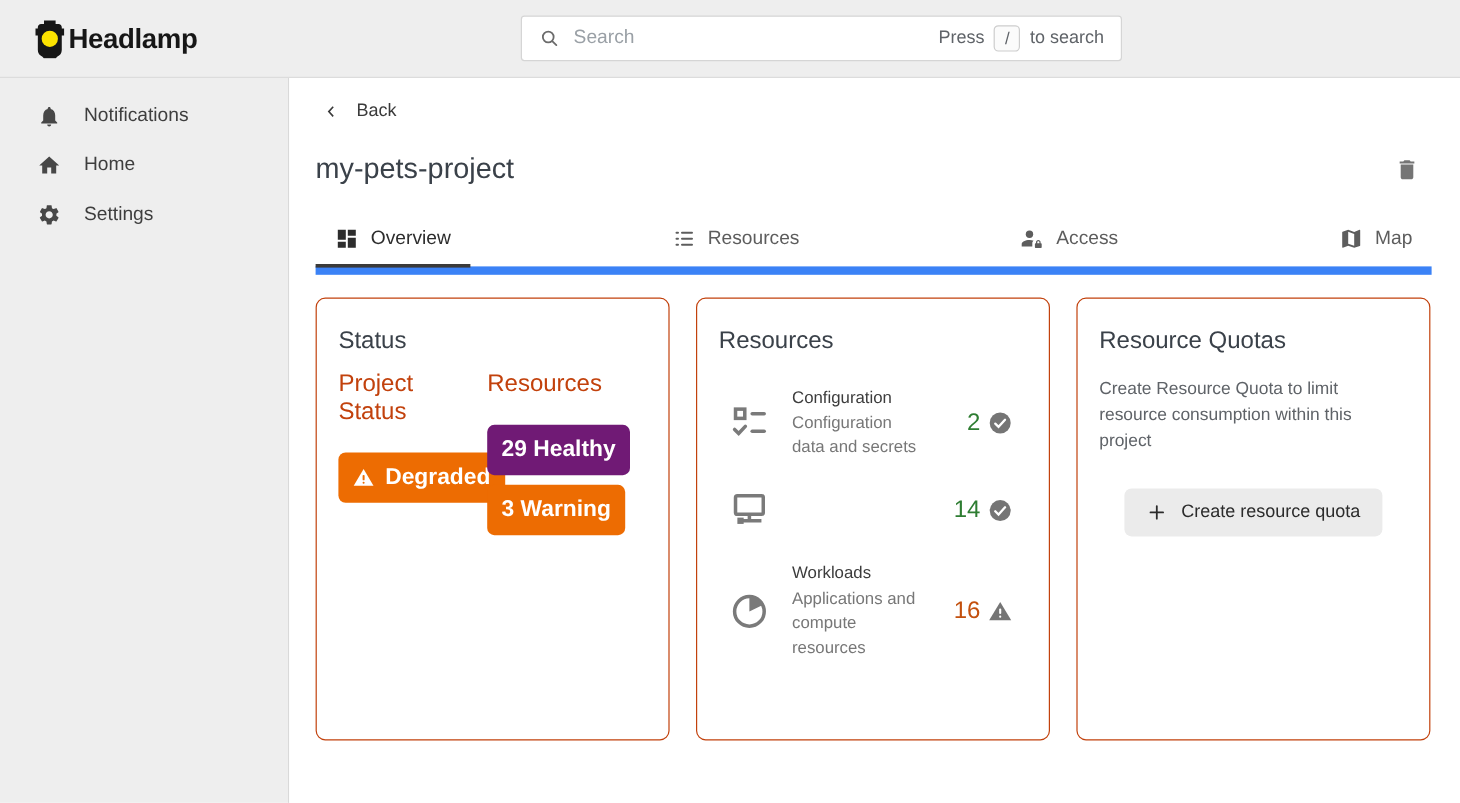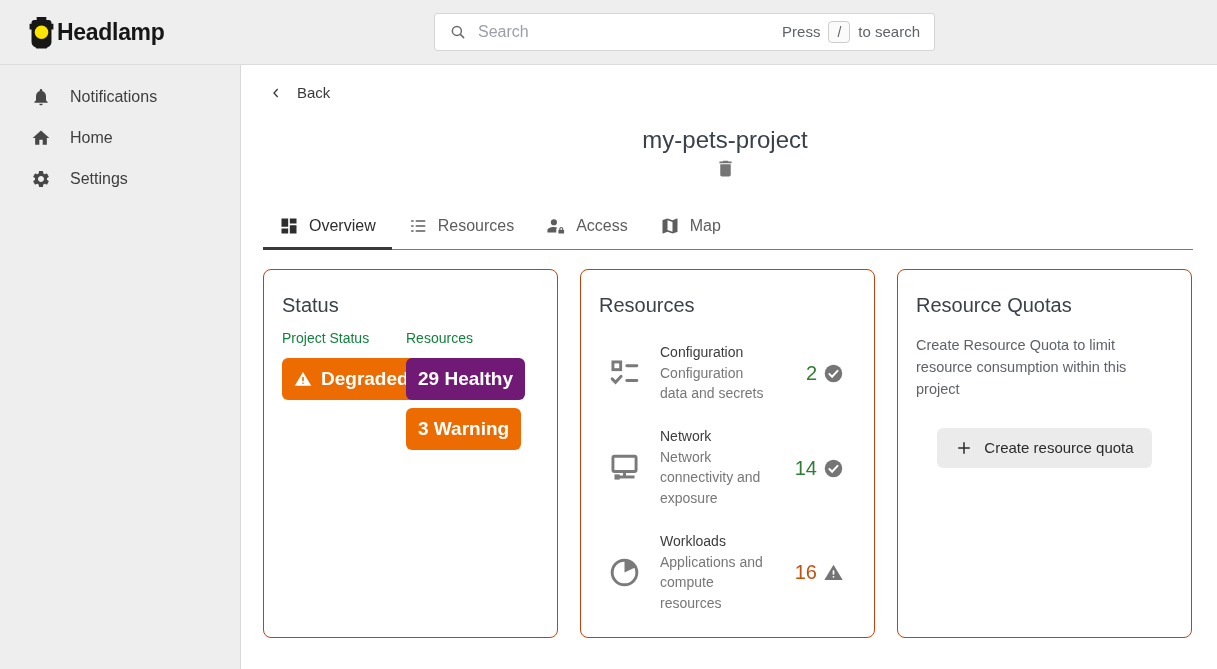--- a/index.html
+++ b/index.html
@@ -45,26 +45,26 @@
 
   
   .main { position:absolute; top:65px; left:241px; right:0; bottom:0; background:#fff; }
 
   .back-row {
     display:inline-flex; align-items:center; gap:13px;
     margin:19px 0 0 27px; font-size:15px; color:#3a3a3a; cursor:pointer;
   }
   .back-row svg { width:16px; height:16px; color:#3a3a3a; }
 
-  .title-row { display:flex; align-items:center; padding:21px 30px 0 22px;flex-direction:column; }
+  .title-row { display:flex; align-items:center; justify-content:space-between; padding:21px 30px 0 22px; }
   .page-title { font-size:24px; font-weight:400; color:#3a4149; }
   .trash-btn { background:none; border:none; color:#757575; cursor:pointer; padding:4px; }
   .trash-btn svg { width:21px; height:21px; }
 
-  .tabs-row { margin:23px 24px 0 22px; border-bottom:1px solid #3b82f6; display:flex; }
+  .tabs-row { margin:23px 24px 0 22px; border-bottom:7px solid #3b82f6; display:flex;justify-content:space-between; }
   .tab {
     position:relative; display:flex; align-items:center; gap:10px;
     padding:10px 16px 13px; font-size:16px; color:#5d5d5d; cursor:pointer;
   }
   .tab svg { width:20px; height:20px; }
   .tab.active { color:#2d2d2d; }
   .tab.active::after {
     content:""; position:absolute; left:0; right:0; bottom:-1px; height:3px; background:#3a3a3a;
   }
 
@@ -73,21 +73,21 @@
   .card {
     width:295px; min-height:369px; background:#fff;
     border:1px solid #c2410c; border-radius:8px; padding:24px 18px 20px;
   }
   .card-title { font-size:20px; font-weight:400; color:#3a4149; }
 
   
   .status-cols { display:flex; margin-top:13px; }
   .status-col { display:flex; flex-direction:column; align-items:flex-start; }
   .status-col.first { width:124px; }
-  .col-label { font-size:14px; color:#15803d; margin-bottom:12px; }
+  .col-label { font-size:20px; color:#c2410c; margin-bottom:22px; }
   .badge {
     display:inline-flex; align-items:center; gap:9px; height:42px;
     border-radius:6px; padding:0 12px; color:#fff; font-size:19px; font-weight:700;
   }
   .badge.warn { background:#ed6c02; }
   .badge.ok   { background:#701a75; }
   .badge + .badge { margin-top:8px; }
   .badge svg { width:18px; height:18px; }
 
   
@@ -291,24 +291,20 @@
 
         <div class="res-row">
           <span class="res-icon">
             <svg viewBox="0 0 24 24" fill="none" stroke="currentColor" stroke-width="1.9">
               <rect x="4.5" y="4" width="15" height="10" rx="1"></rect>
               <path d="M12 14v3.5"></path>
                 <path d="M6 17.5h12.5"></path>
               <rect x="5.5" y="15.8" width="3.4" height="3.4" fill="currentColor" stroke="none"></rect>
             </svg>
           </span>
-          <div class="res-text">
-            <div class="res-name">Network</div>
-            <div class="res-desc">Network connectivity and exposure</div>
-          </div>
           <div class="res-count">
             <span class="count-num ok">14</span>
             <span class="status-ico">
               <svg viewBox="0 0 24 24">
                   <circle cx="12" cy="12" r="10" fill="#757575"></circle>
                   <path d="M7.3 12.6l3.1 3.1 6.2-6.8" stroke="#fff" stroke-width="2.2" fill="none" stroke-linecap="round"></path>
                 </svg>
             </span>
           </div>
         </div>

